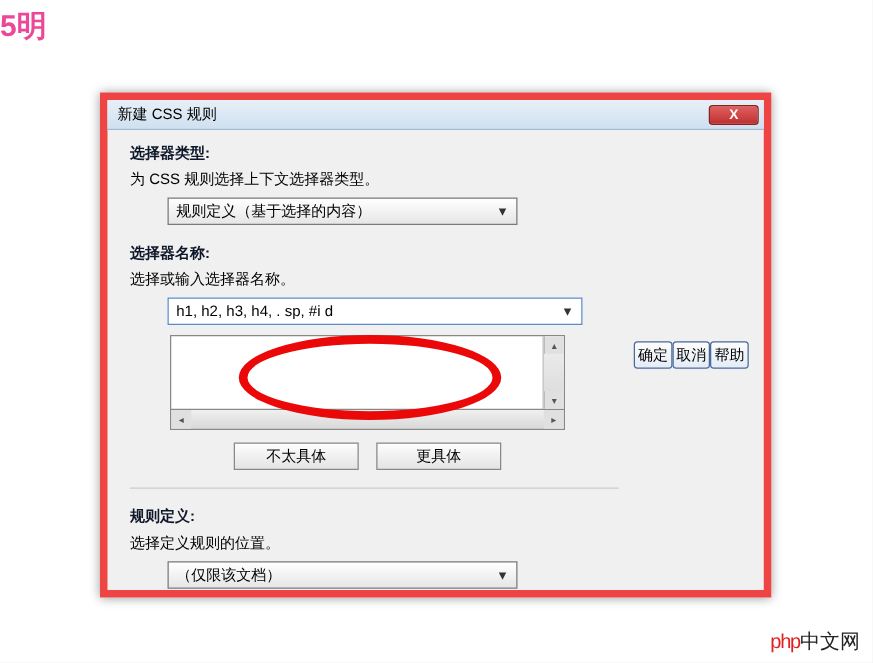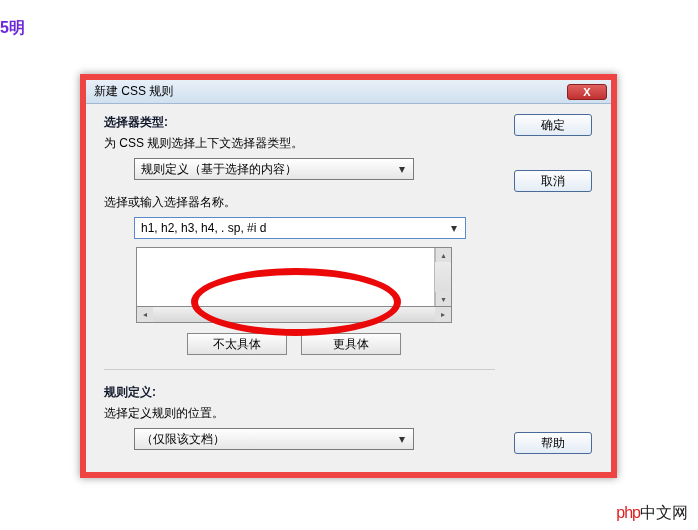--- a/index.html
+++ b/index.html
@@ -8,24 +8,24 @@
       font-size: 12px;
       background: #fff;
       width: 698px;
       height: 530px;
       position: relative;
       overflow: hidden;
     }
     .outer-label {
       position: absolute;
       left: 0;
-      top: 18px;
-      font-size: 16px;
+      top: 5px;
+      font-size: 24px;
       font-weight: bold;
-      color: #6d28d9;
+      color: #ec4899;
     }
     .dialog {
       position: absolute;
       left: 80px;
       top: 74px;
       width: 537px;
       height: 404px;
       border: 6px solid #ef4444;
       box-shadow: 0 0 8px rgba(0,0,0,0.4);
       background: #f0f0f0;
@@ -61,23 +61,22 @@
       padding: 10px 12px 12px 18px;
       height: calc(100% - 24px);
     }
     .left-col {
       flex: 1;
       padding-right: 12px;
     }
     .right-col {
       width: 92px;
       display: flex;
-      flex-direction: column;
+      flex-direction: row;
       align-items: stretch;
-      gap: 28px;
     }
     .section { margin-bottom: 14px; }
     .section-label {
       font-weight: bold;
       color: #0f172a;
       margin-bottom: 4px;
     }
     .section-desc {
       color: #000;
       margin-bottom: 6px;
@@ -261,20 +260,21 @@
       <div class="section">
         <div class="section-label">选择器类型:</div>
         <div class="section-desc">为 CSS 规则选择上下文选择器类型。</div>
         <div class="combo indent">
           <span class="combo-text">规则定义（基于选择的内容）</span>
           <span class="chev">▾</span>
         </div>
       </div>
 
       <div class="section">
+        <div class="section-label">选择器名称:</div>
         <div class="section-desc">选择或输入选择器名称。</div>
         <div class="editable-combo">
           <input type="text" value="h1, h2, h3, h4, . sp, #i d" style="">
           <span class="chev">▾</span>
         </div>
 
         <div class="textarea-wrap">
           <div class="textarea-box">
             <div class="vscroll-up">▴</div>
             <div class="vscroll-down">▾</div>

